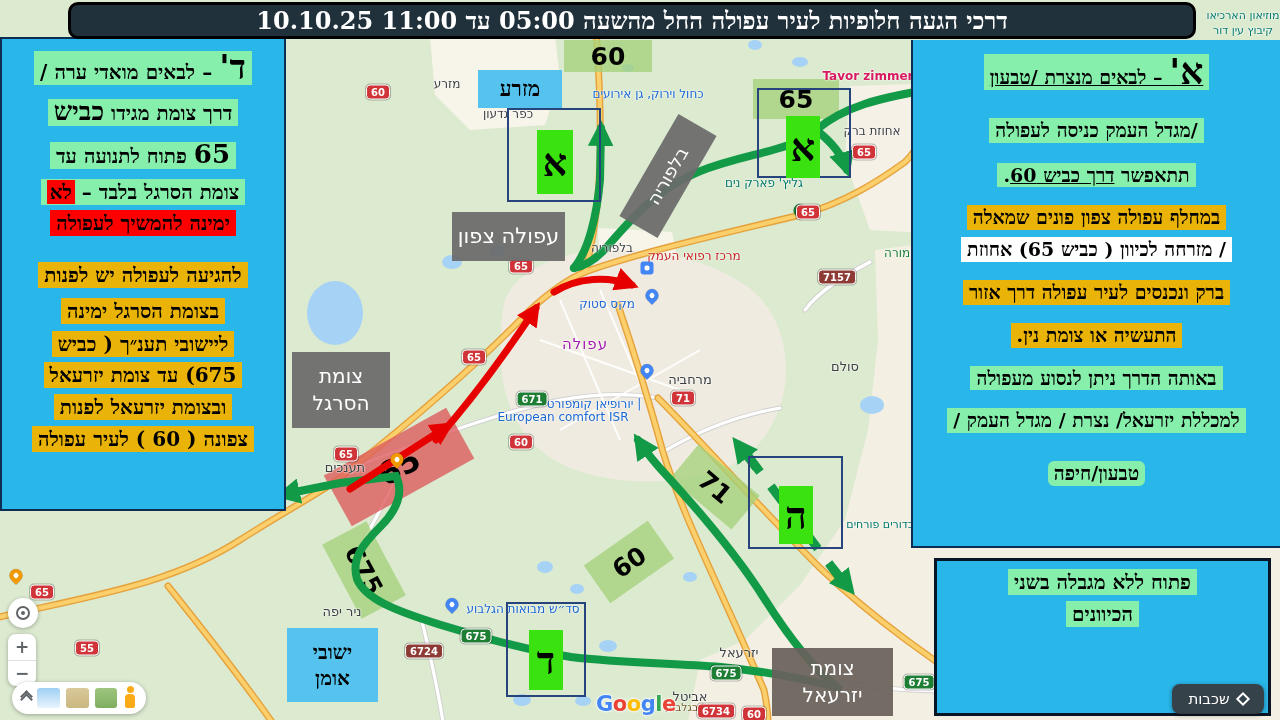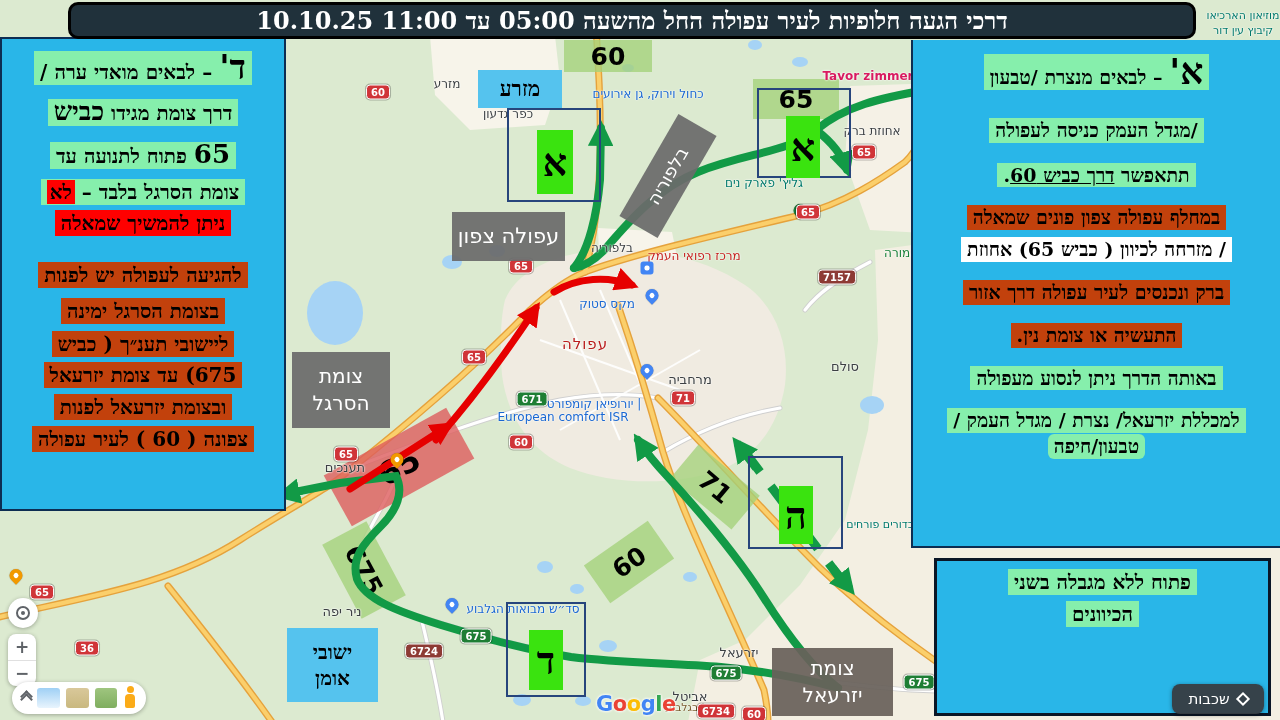--- a/index.html
+++ b/index.html
@@ -6,21 +6,21 @@
   .stage{position:relative;width:1280px;height:720px;overflow:hidden;background:#dcead0;
          font-family:"DejaVu Sans","Liberation Sans",sans-serif;}
   .stage *{box-sizing:border-box;}
   svg.layer{position:absolute;left:0;top:0;pointer-events:none;}
 
   
   .panel{position:absolute;background:#29b6e8;direction:rtl;display:flex;flex-direction:column;
          align-items:center;font-family:"DejaVu Serif","Liberation Serif",serif;color:#000;}
   .line{display:block;width:max-content;max-width:98%;background:#86efac;color:#000;font-weight:bold;
         padding:1px 6px;white-space:nowrap;line-height:1.2;}
-  .line.yellow{background:#c2410c;}
+  .line.yellow{background:#eab308;}
   .line.redbg{background:#ff0000;}
   .line.whitebg{background:#ffffff;}
   .big{font-size:34px;line-height:.9;}
   .mid{font-size:26px;line-height:.9;}
   .redmark{background:#ff0000;padding:0 3px;}
   .uline{text-decoration:underline;}
 
   .titlebar{position:absolute;left:68px;top:2px;width:1128px;height:37px;background:#20313b;
             border:3px solid #000;border-radius:10px;color:#fff;display:flex;align-items:center;
             justify-content:center;font-family:"DejaVu Serif","Liberation Serif",serif;
@@ -46,21 +46,21 @@
   .sh-maroon{background:#8d3a34;}
 
   .poi{position:absolute;transform:translate(-50%,-50%);font-size:12px;color:#3c4043;white-space:nowrap;
        text-shadow:0 0 2px #fff,0 0 2px #fff;font-weight:500;}
   .p-blue{color:#1967d2;}
   .p-red{color:#c5221f;}
   .p-green{color:#188038;}
   .p-teal{color:#00796b;}
   .p-pink{color:#d81b60;font-weight:bold;}
   .p-brown{color:#7a5c2e;}
-  .p-city{font-size:15px;color:#b91c1c;letter-spacing:1px;}
+  .p-city{font-size:15px;color:#a21caf;letter-spacing:1px;}
 
   .pin{position:absolute;width:13px;height:13px;border-radius:50% 50% 50% 0;
        transform:translate(-50%,-100%) rotate(-45deg);box-shadow:0 0 1px rgba(0,0,0,.4);}
   .pin::after{content:"";position:absolute;left:4px;top:4px;width:5px;height:5px;border-radius:50%;background:#fff;}
   .sqpin{position:absolute;width:13px;height:13px;border-radius:3px;background:#4285f4;transform:translate(-50%,-50%);}
   .sqpin::after{content:"";position:absolute;left:4px;top:4px;width:5px;height:5px;border-radius:2px;background:#fff;}
 
   
   .ctl{position:absolute;background:#fff;box-shadow:0 1px 4px rgba(0,0,0,.3);}
   .locate{left:8px;top:598px;width:30px;height:30px;border-radius:50%;display:flex;align-items:center;justify-content:center;}
@@ -235,21 +235,21 @@
 
   <span class="shield sh-red" style="left:378px;top:92px;">60</span>
   <span class="shield sh-red" style="left:864px;top:152px;">65</span>
   <span class="shield sh-red" style="left:808px;top:212px;">65</span>
   <span class="shield sh-red" style="left:521px;top:266px;">65</span>
   <span class="shield sh-red" style="left:474px;top:357px;">65</span>
   <span class="shield sh-green" style="left:487px;top:399px;margin-left:45px;">671</span>
   <span class="shield sh-red" style="left:683px;top:398px;">71</span>
   <span class="shield sh-red" style="left:346px;top:454px;">65</span>
   <span class="shield sh-red" style="left:42px;top:592px;">65</span>
-  <span class="shield sh-red" style="left:87px;top:648px;">36</span>
+  <span class="shield sh-red" style="left:87px;top:648px;">55</span>
   <span class="shield sh-green" style="left:476px;top:636px;">675</span>
   <span class="shield sh-maroon" style="left:424px;top:651px;">6724</span>
   <span class="shield sh-green" style="left:726px;top:673px;">675</span>
   <span class="shield sh-green" style="left:919px;top:682px;">675</span>
   <span class="shield sh-red" style="left:716px;top:711px;">6734</span>
   <span class="shield sh-red" style="left:754px;top:714px;">60</span>
   <span class="shield sh-red" style="left:521px;top:442px;">60</span>
   <span class="shield sh-maroon" style="left:837px;top:277px;">7157</span>
 
   <div class="graybox" style="left:452px;top:212px;width:113px;height:49px;font-size:21px;">עפולה צפון</div>
@@ -276,40 +276,40 @@
   <div class="outline" style="left:506px;top:602px;width:80px;height:95px;"></div>
   <div class="letterbox" style="left:529px;top:630px;width:34px;height:60px;">ד</div>
   <div class="outline" style="left:748px;top:456px;width:95px;height:93px;"></div>
   <div class="letterbox" style="left:779px;top:486px;width:34px;height:58px;">ה</div>
 
   <div class="panel" style="left:0;top:37px;width:286px;height:474px;border:2px solid #0d2d52;font-size:20px;">
     <span class="line" style="margin-top:12px;"><span class="big">ד'</span><span> – לבאים מואדי ערה /</span></span>
     <span class="line" style="margin-top:14px;"><span>דרך צומת מגידו </span><span class="mid">כביש</span></span>
     <span class="line" style="margin-top:16px;"><span class="mid">65</span><span> פתוח לתנועה עד</span></span>
     <span class="line" style="margin-top:10px;"><span>צומת הסרגל בלבד – </span><span class="redmark">לא</span></span>
-    <span class="line redbg" style="margin-top:5px;">ניתן להמשיך שמאלה</span>
+    <span class="line redbg" style="margin-top:5px;">ימינה להמשיך לעפולה</span>
     <span class="line yellow" style="margin-top:26px;">להגיעה לעפולה יש לפנות</span>
     <span class="line yellow" style="margin-top:10px;">בצומת הסרגל ימינה</span>
     <span class="line yellow" style="margin-top:7px;">ליישובי תענ״ך ( כביש</span>
     <span class="line yellow" style="margin-top:5px;">675) עד צומת יזרעאל</span>
     <span class="line yellow" style="margin-top:6px;">ובצומת יזרעאל לפנות</span>
     <span class="line yellow" style="margin-top:6px;">צפונה ( 60 ) לעיר עפולה</span>
   </div>
 
   <div class="panel" style="left:911px;top:40px;width:369px;height:508px;border-left:2px solid #0d2d52;border-bottom:2px solid #0d2d52;font-size:19px;">
-    <span class="line" style="margin-top:14px;"><span class="big" style="font-size:36px;">א'</span><span> – לבאים מנצרת /טבעון</span></span>
+    <span class="line" style="margin-top:14px;text-decoration:underline;"><span class="big" style="font-size:36px;">א'</span><span> – לבאים מנצרת /טבעון</span></span>
     <span class="line" style="margin-top:28px;">/מגדל העמק כניסה לעפולה</span>
     <span class="line" style="margin-top:20px;"><span>תתאפשר </span><span class="uline">דרך כביש 60</span><span>.</span></span>
     <span class="line yellow" style="margin-top:18px;">במחלף עפולה צפון פונים שמאלה</span>
     <span class="line whitebg" style="margin-top:7px;">/ מזרחה לכיוון ( כביש 65)  אחוזת</span>
     <span class="line yellow" style="margin-top:18px;">ברק ונכנסים לעיר עפולה דרך אזור</span>
     <span class="line yellow" style="margin-top:18px;">התעשיה או צומת נין.</span>
     <span class="line" style="margin-top:18px;">באותה הדרך ניתן לנסוע מעפולה</span>
     <span class="line" style="margin-top:18px;">למכללת יזרעאל/ נצרת / מגדל העמק /</span>
-    <span class="line" style="margin-top:1px;border-radius:6px;">טבעון/חיפה</span>
+    <span class="line" style="margin-top:28px;border-radius:6px;">טבעון/חיפה</span>
   </div>
 
   <div class="panel" style="left:934px;top:558px;width:337px;height:158px;border:3px solid #0a1626;font-size:20px;">
     <span class="line" style="margin-top:8px;">פתוח ללא מגבלה בשני</span>
     <span class="line" style="margin-top:6px;">הכיוונים</span>
   </div>
 
   <div class="titlebar">דרכי הגעה חלופיות  לעיר עפולה החל מהשעה 05:00 עד 11:00 10.10.25</div>
 
   <div class="ctl locate">

